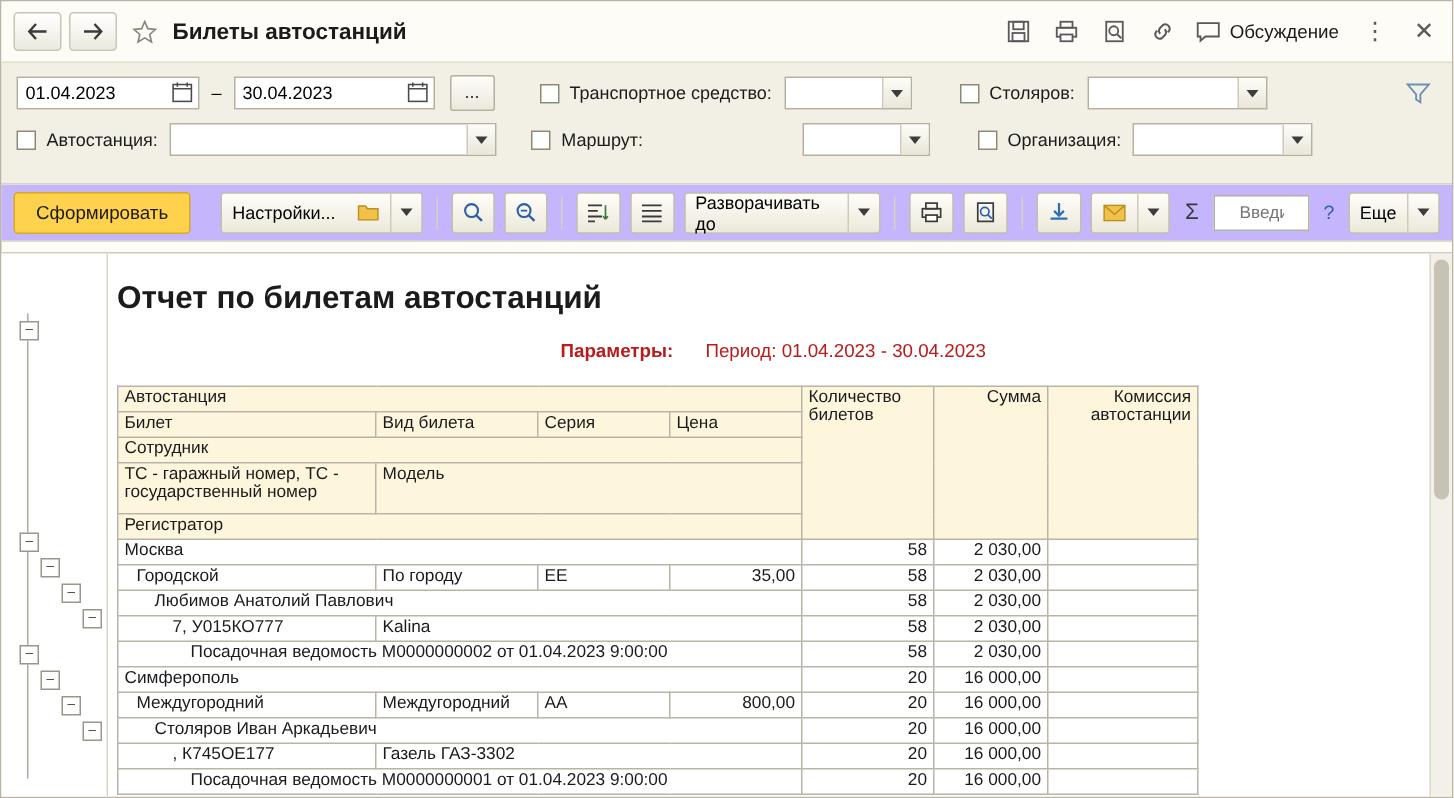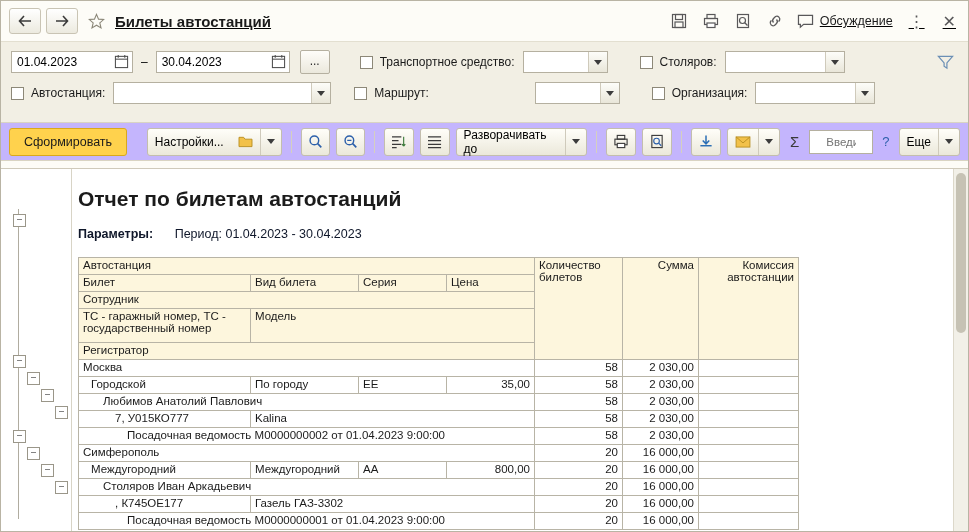--- a/index.html
+++ b/index.html
@@ -6,21 +6,21 @@
   body{
     width:969px;height:532px;overflow:hidden;
     font-family:"Liberation Sans",sans-serif;
     font-size:12px;color:#000;background:#f7f5ef;
   }
   .app{width:969px;height:532px;position:relative;background:#fdfcf7;
        border:1px solid #b9b4a4;box-sizing:border-box;}
 
   
   .titlebar{height:40px;display:flex;align-items:center;background:#fdfcf7;
-            padding:13px 8px;box-sizing:border-box;text-decoration:underline;}
+            padding:13px 8px;box-sizing:border-box;}
   .navbtn{width:30px;height:24px;border:1px solid #c9c4b4;border-radius:3px;
           background:linear-gradient(#ffffff,#eceadf);display:flex;align-items:center;
           justify-content:center;margin-right:5px;font-size:14px;color:#3b3b3b;cursor:pointer;}
   .star{width:26px;height:24px;display:flex;align-items:center;justify-content:center;
         color:#8d8straight;margin-right:6px;cursor:pointer;}
   .star svg{display:block;}
   .wintitle{font-size:15px;font-weight:bold;color:#1b1b1b;white-space:nowrap;}
   .tb-right{margin-left:auto;display:flex;align-items:center;gap:12px;padding-right:2px;justify-content:center;}
   .ticon{width:20px;height:20px;display:flex;align-items:center;justify-content:center;
          color:#59585a;cursor:pointer;}
@@ -80,21 +80,21 @@
           border-top:1px solid #cfcabb;overflow:hidden;}
   .gutter{position:absolute;left:0;top:0;bottom:0;width:70px;background:#fff;
           border-right:1px solid #d8d4c6;}
   .vscroll{position:absolute;right:0;top:0;bottom:0;width:14px;background:#f2f0e8;
            border-left:1px solid #dcd8ca;}
   .vthumb{position:absolute;left:2px;top:4px;width:10px;height:160px;background:#c6c2b4;
           border-radius:5px;}
   .canvas{position:absolute;left:71px;right:15px;top:0;bottom:0;overflow:hidden;}
 
   .rtitle{font-size:21px;font-weight:bold;color:#1b1b1b;margin:18px 0 0 6px;}
-  .params{margin:16px 0 0 6px;font-size:12.5px;color:#0f172a;}
+  .params{margin:16px 0 0 6px;font-size:12.5px;color:#b91c1c;text-align:center;}
   .params b{font-weight:bold;}
   .params .pv{margin-left:18px;}
 
   table.rpt{border-collapse:collapse;margin:16px 0 0 6px;table-layout:fixed;}
   table.rpt td{border:1px solid #b8b4a6;font-size:11.5px;color:#1b1b1b;
                padding:1px 4px;vertical-align:top;height:17px;box-sizing:border-box;}
   .hdr{background:#fdf6dd;}
   .num{text-align:right;}
   .indent1{padding-left:12px !important;}
   .indent2{padding-left:24px !important;}

